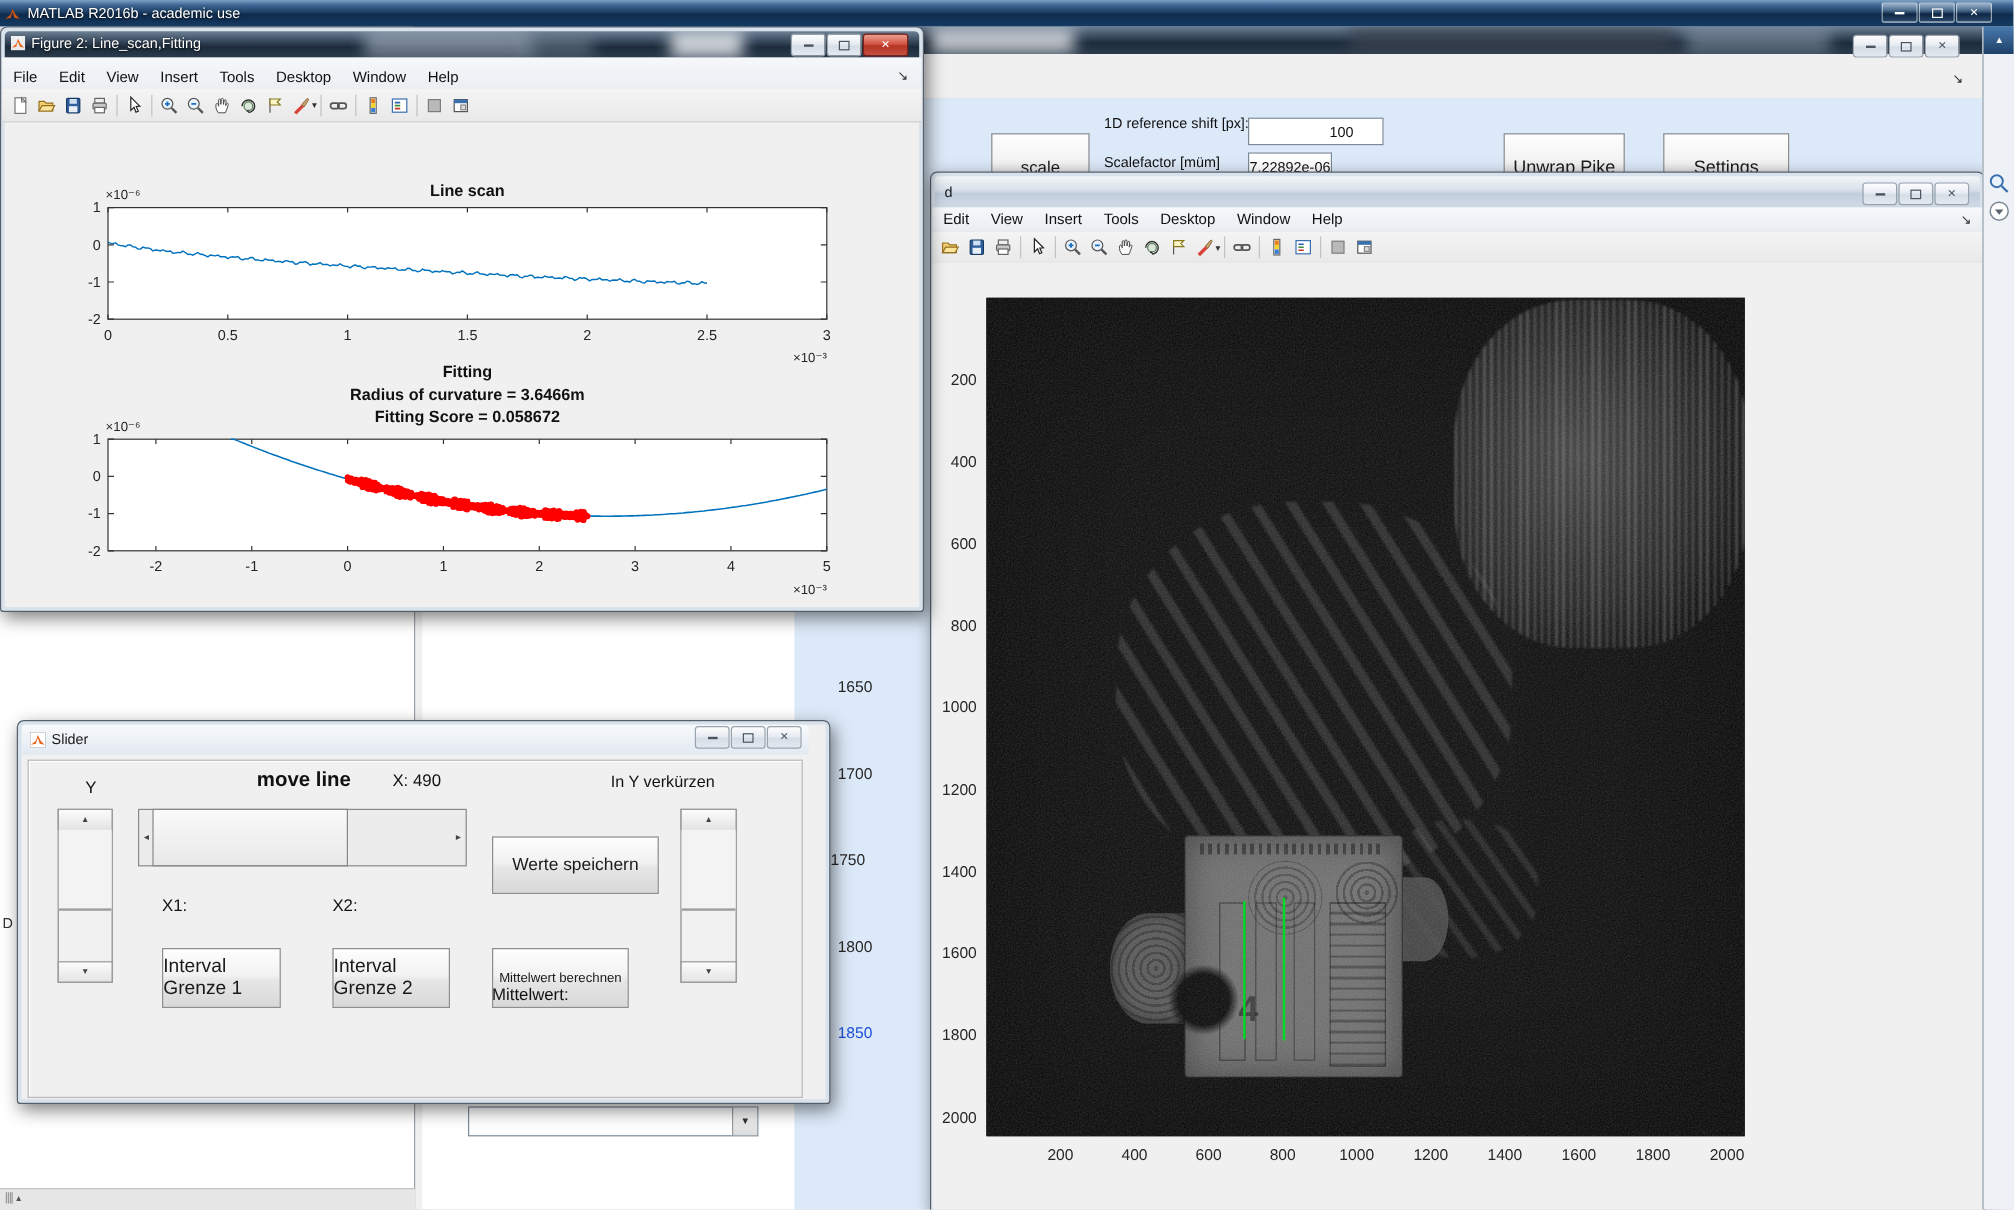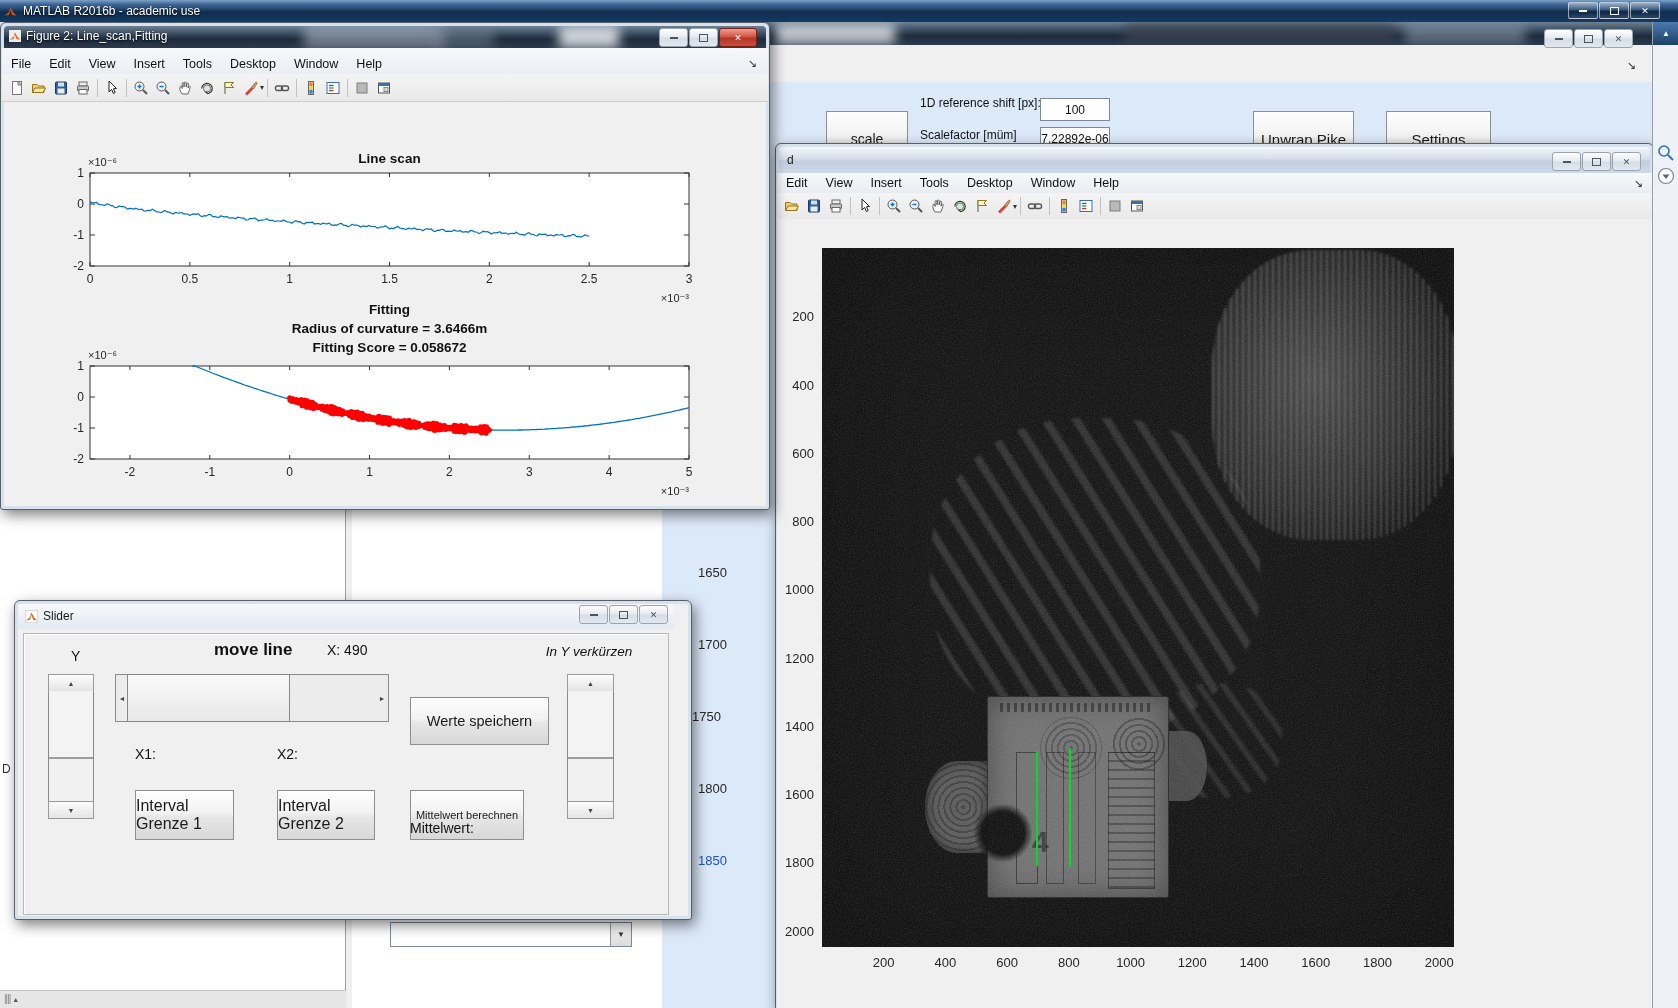--- a/index.html
+++ b/index.html
@@ -105,21 +105,21 @@
     </div>
   <div class="wbtn">✕</div>
 </div>
 <div class="abs" style="left:345px;top:45px;width:1307px;height:37px;background:#f0f0f0;border-bottom:1px solid #cfcfcf;z-index:1;">
   <span class="overflow-arrow" style="right:16px;top:14px;">↘</span>
 </div>
 <div class="abs" style="left:345px;top:82px;width:1307px;height:926px;background:#dce9f8;z-index:1;"></div>
 
 <div class="btn" style="left:826px;top:88px;width:80px;height:54px;font-size:14px;z-index:2;">scale</div>
 <div class="lbl" style="left:920px;top:96px;font-size:12px;z-index:2;">1D reference shift [px]:</div>
-<div class="field" style="left:1040px;top:98px;width:68px;height:21px;z-index:2;">100</div>
+<div class="field" style="left:1040px;top:98px;width:68px;height:21px;z-index:2;padding-left:43px;">100</div>
 <div class="lbl" style="left:920px;top:128px;font-size:12px;z-index:2;">Scalefactor [müm]</div>
 <div class="field" style="left:1040px;top:127px;width:68px;height:21px;z-index:2;">7.22892e-06</div>
 <div class="btn" style="left:1253px;top:88px;width:99px;height:54px;font-size:15px;z-index:2;">Unwrap Pike</div>
 <div class="btn" style="left:1386px;top:88px;width:103px;height:54px;font-size:15px;z-index:2;">Settings</div>
 
 <div class="abs" style="left:0;top:508px;width:345px;height:482px;background:#fff;border-right:1px solid #9aa0a8;z-index:2;">
   <div class="lbl" style="left:2px;top:254px;font-size:12px;color:#333;">D</div>
 </div>
 <div class="abs" style="left:0;top:990px;width:346px;height:18px;background:#e6e6e6;border-top:1px solid #c2c2c2;z-index:3;">
   <span style="position:absolute;left:4px;top:2px;font-size:10px;color:#888;letter-spacing:-1px;"><span>||||</span> <span style="font-size:7px;color:#555;">▲</span></span>
@@ -1002,21 +1002,21 @@
     <div class="wbtn">
         <span class="glyph-box"></span>
       </div>
     <div class="wbtn">✕</div>
   </div>
   <div class="abs" style="left:8px;top:32px;width:644px;height:280px;background:#f0f0f0;border:1px solid #b8b8b8;box-shadow:inset 1px 1px 0 #fff;">
 
     <div class="lbl" style="left:47px;top:14px;font-size:14px;">Y</div>
     <div class="lbl" style="left:190px;top:6px;font-size:17px;font-weight:bold;font-family:'Liberation Sans',sans-serif;">move line</div>
     <div class="lbl" style="left:303px;top:8px;font-size:14px;">X: 490</div>
-    <div class="lbl" style="left:485px;top:10px;width:160px;text-align:center;font-size:13.5px;font-style:italic;">In Y verkürzen</div>
+    <div class="lbl" style="left:485px;top:10px;width:160px;text-align:left;font-size:13.5px;">In Y verkürzen</div>
 
     <div class="vs" style="left:24px;top:40px;width:44px;height:143px;">
       <div class="up">▲</div>
       <div class="seg"></div>
       <div class="dn">▼</div>
     </div>
 
     <div class="hs" style="left:91px;top:40px;width:272px;height:46px;">
       <div class="lar">◄</div>
       <div class="thumb" style="left:11px;width:161px;"></div>

